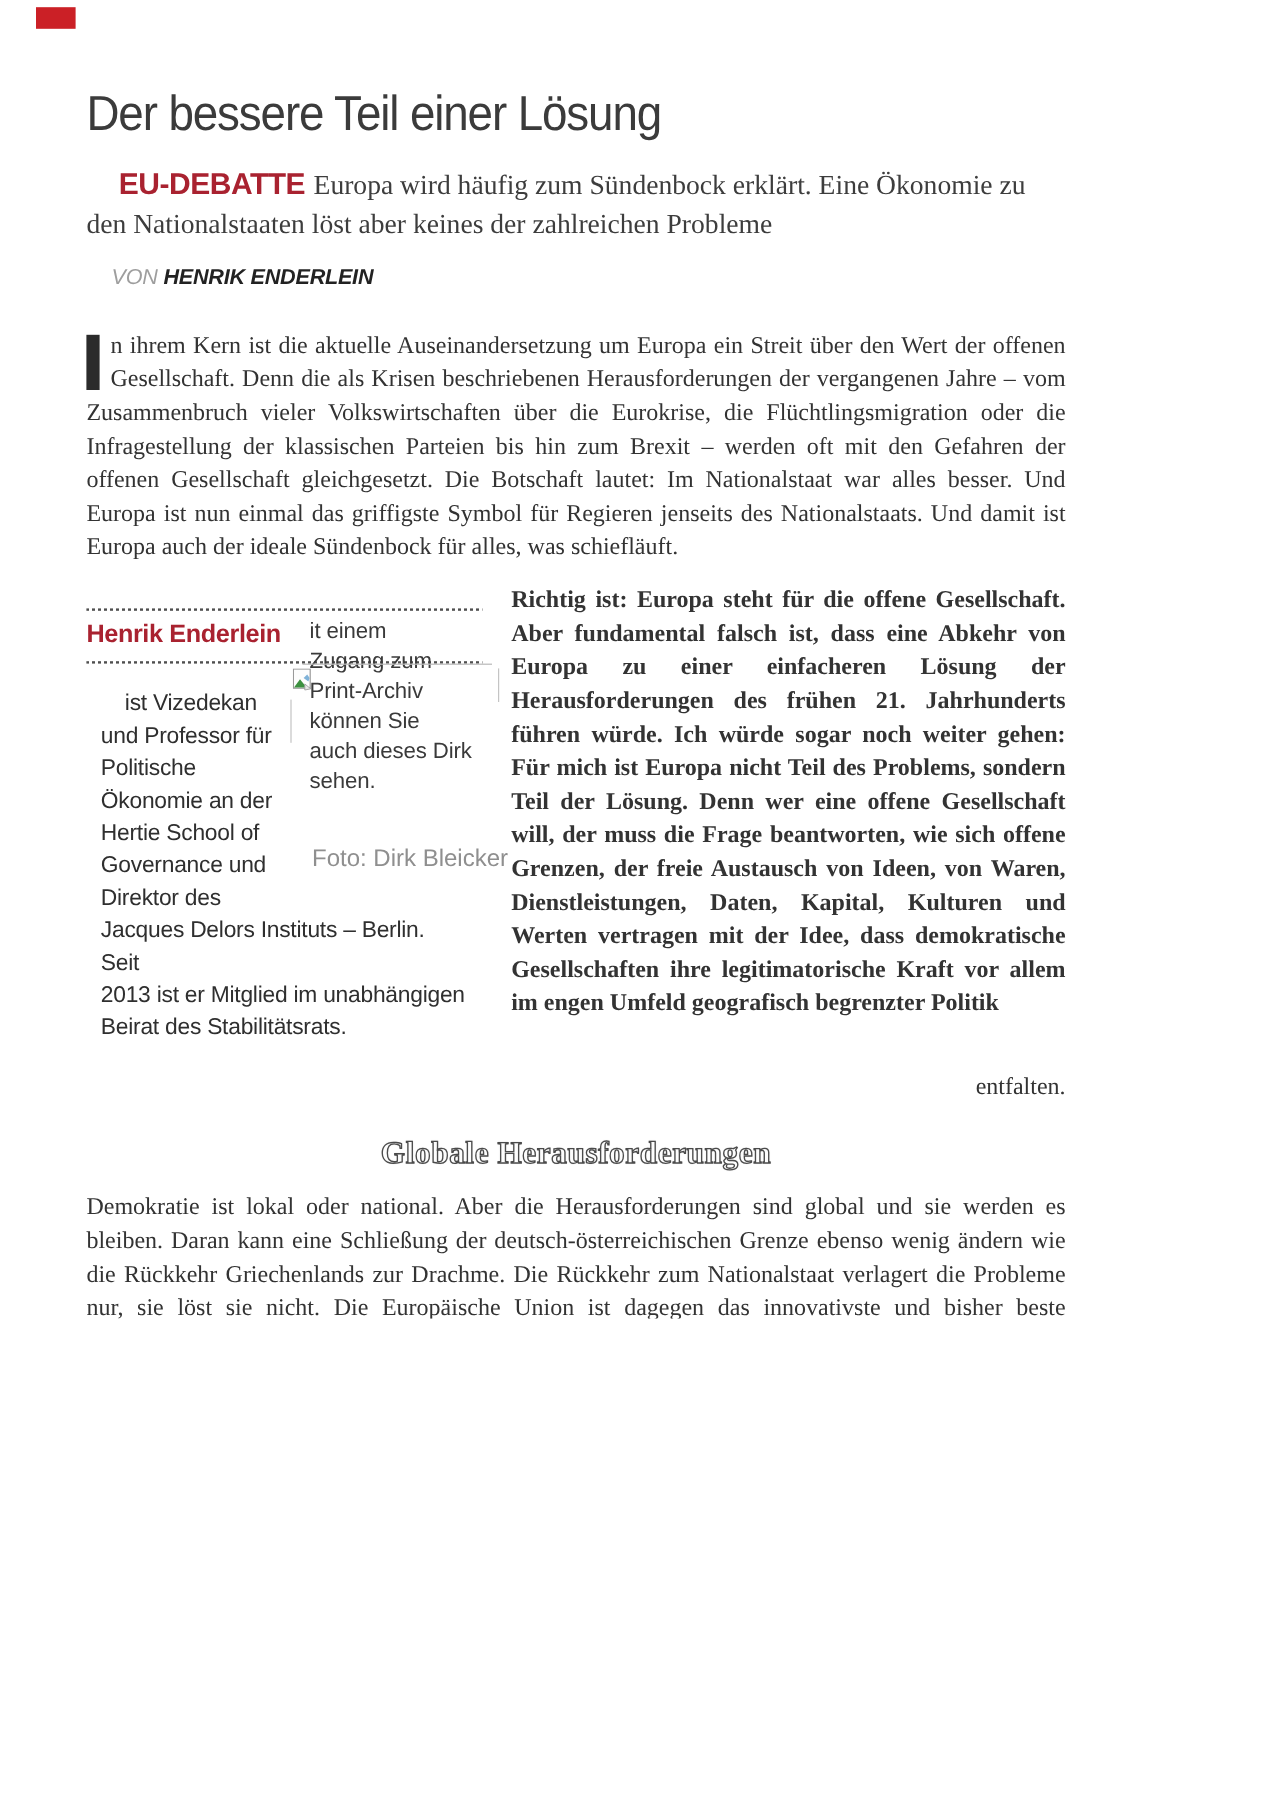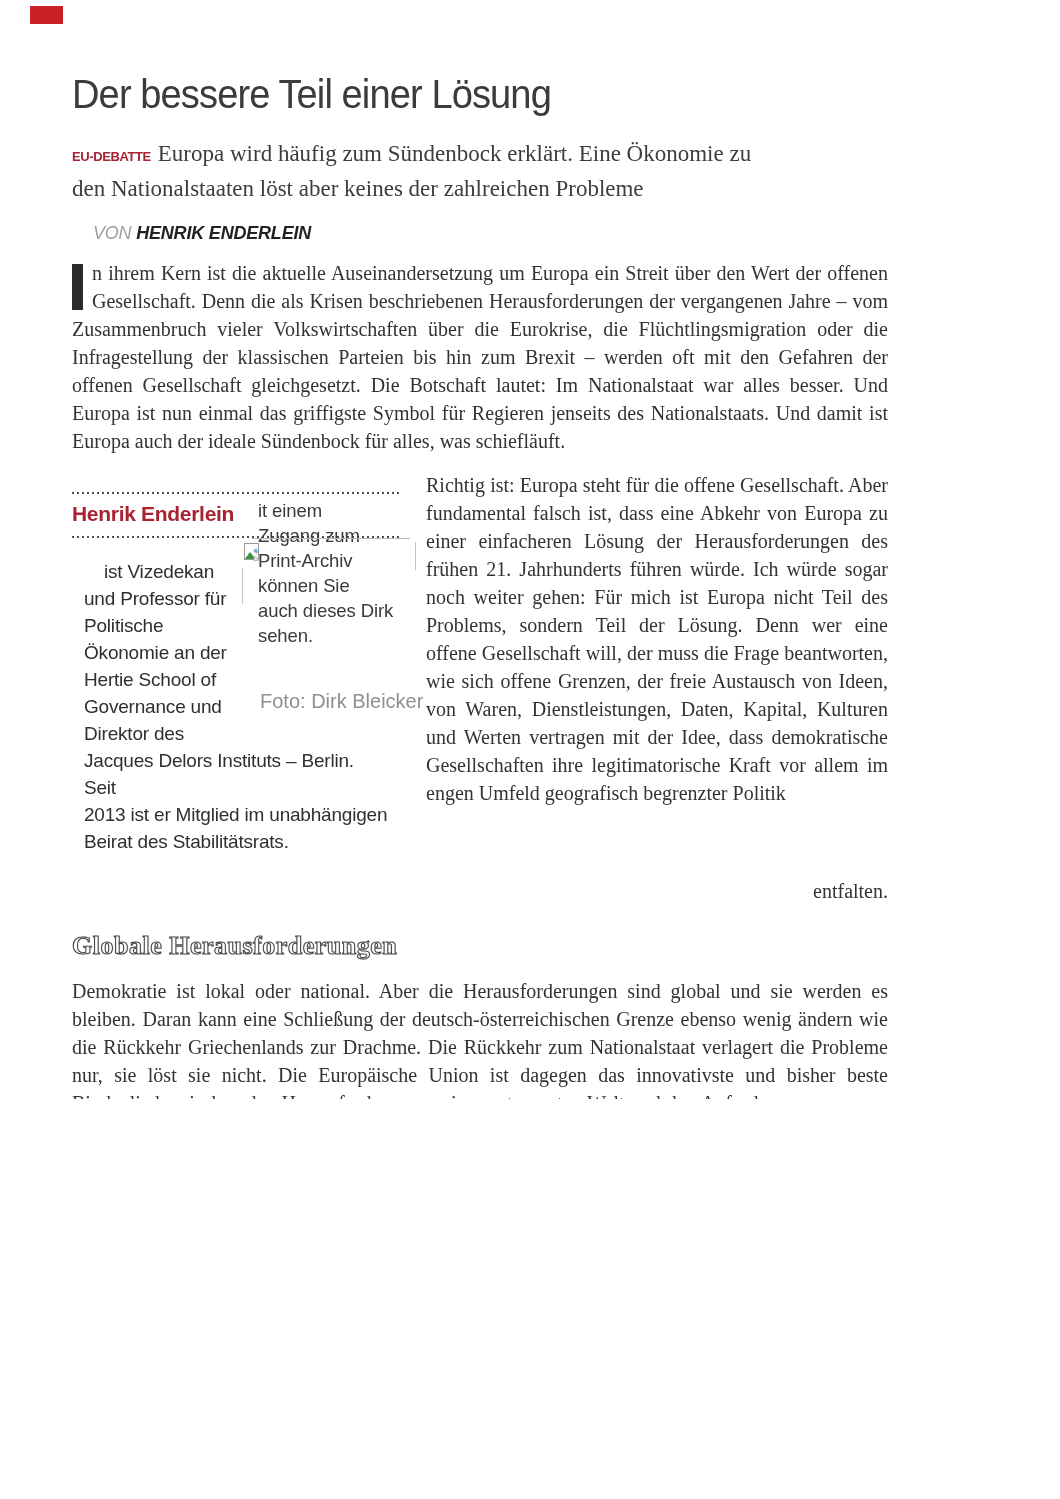--- a/index.html
+++ b/index.html
@@ -6,37 +6,37 @@
   .page{position:relative;width:1060px;height:1099px;background:#fff;overflow:hidden;
         font-family:"Liberation Serif",serif;color:#333;}
   .logo-bar{position:absolute;left:30px;top:6px;width:33px;height:18px;}
   .content{padding:0 172px 0 72px;}
 
   h1.title{margin:72px 0 0 0;font-family:"Liberation Sans",sans-serif;font-weight:400;
            font-size:41px;line-height:44px;color:#3b3b3b;letter-spacing:-1px;
            transform:scaleX(.93);transform-origin:0 50%;white-space:nowrap;}
 
   .kicker{margin:22px -34px 0 0;font-size:23px;line-height:32px;color:#3d3d3d;font-weight:500;}
-  .kicker .tag{font-family:"Liberation Sans",sans-serif;font-weight:700;font-size:13px;
-               letter-spacing:-0.4px;padding-right:7px;}
+  .kicker .tag{font-family:"Liberation Sans",sans-serif;font-weight:700;font-size:25px;
+               letter-spacing:-0.4px;padding-right:7px;margin-left:27px;}
   .kicker .ktext{white-space:pre-line;}
 
   .byline{margin:18px 0 0 0;padding-left:21px;font-family:"Liberation Sans",sans-serif;
           font-size:18px;letter-spacing:-0.2px;font-style:italic;}
   .byline .von{color:#9e9e9e;font-weight:400;}
   .byline .author{color:#222;font-weight:700;}
 
   p.body-para{margin:0;font-size:20px;line-height:28px;text-align:justify;color:#333;}
-  p.first{margin-top:15px;}
+  p.first{margin-top:32px;}
   .dropcap{float:left;width:11px;height:46px;margin:5px 9px 0 0;background:#2b2b2b;
            color:transparent;overflow:hidden;font-size:2px;}
 
   .two-col{display:flex;gap:24px;margin-top:16px;align-items:flex-start;}
   .col-right{flex:1;}
-  .col-right p{margin:0;}
+  .col-right p{margin:0;font-weight:bold;}
 
   
   .bio-box{width:330px;flex:0 0 330px;margin-top:21px;font-family:"Liberation Sans",sans-serif;}
   .dotted{height:2px;background:repeating-linear-gradient(90deg,#4f4f4f 0 2px,transparent 2px 5px);}
   .name-row{padding:8px 0 10px 0;}
   .bio-name{font-size:21px;font-weight:700;letter-spacing:-0.3px;}
   .bio-body{position:relative;padding-top:8px;font-size:19px;line-height:27px;color:#2f2f2f;}
   .bio-text{margin:12px;white-space:pre-line;text-indent:20px;letter-spacing:-0.2px;}
   .bio-more{margin:0;white-space:pre-line;text-indent:20px;letter-spacing:-0.2px;}
 
@@ -46,21 +46,21 @@
   .ph-topline{position:absolute;top:40px;left:2px;right:-8px;height:1px;background:#b8b8b8;}
   .ph-right{position:absolute;top:44px;right:-14px;width:1px;height:28px;background:#c4c4c4;}
   .ph-left{position:absolute;top:70px;left:-8px;width:1px;height:36px;background:#c4c4c4;}
   .broken-icon{position:absolute;top:44px;left:-6px;width:17px;height:19px;}
   .photo-credit{margin:40px 0 0 0;padding-left:10px;font-size:20px;color:#8f8f8f;white-space:nowrap;}
 
   p.cont{margin-top:10px;padding-left:21px;text-align:right;}
 
   h2.outline{margin:26px 0 0 0;font-family:"Liberation Serif",serif;font-weight:700;
              font-size:26px;line-height:30px;color:#fdfdfd;letter-spacing:0.5px;
-             -webkit-text-stroke:1.1px #4b4b4b;text-shadow:0 0 1px #777;}
+             -webkit-text-stroke:1.1px #4b4b4b;text-shadow:0 0 1px #777;text-align:center;}
 
   p.p3{margin-top:16px;}
   p.p4{margin-top:22px;text-indent:26px;}
 </style>
 </head>
 <body>
 
 <div class="page">
   <div class="logo-bar" style="background: rgb(203, 32, 38);"></div>
 

